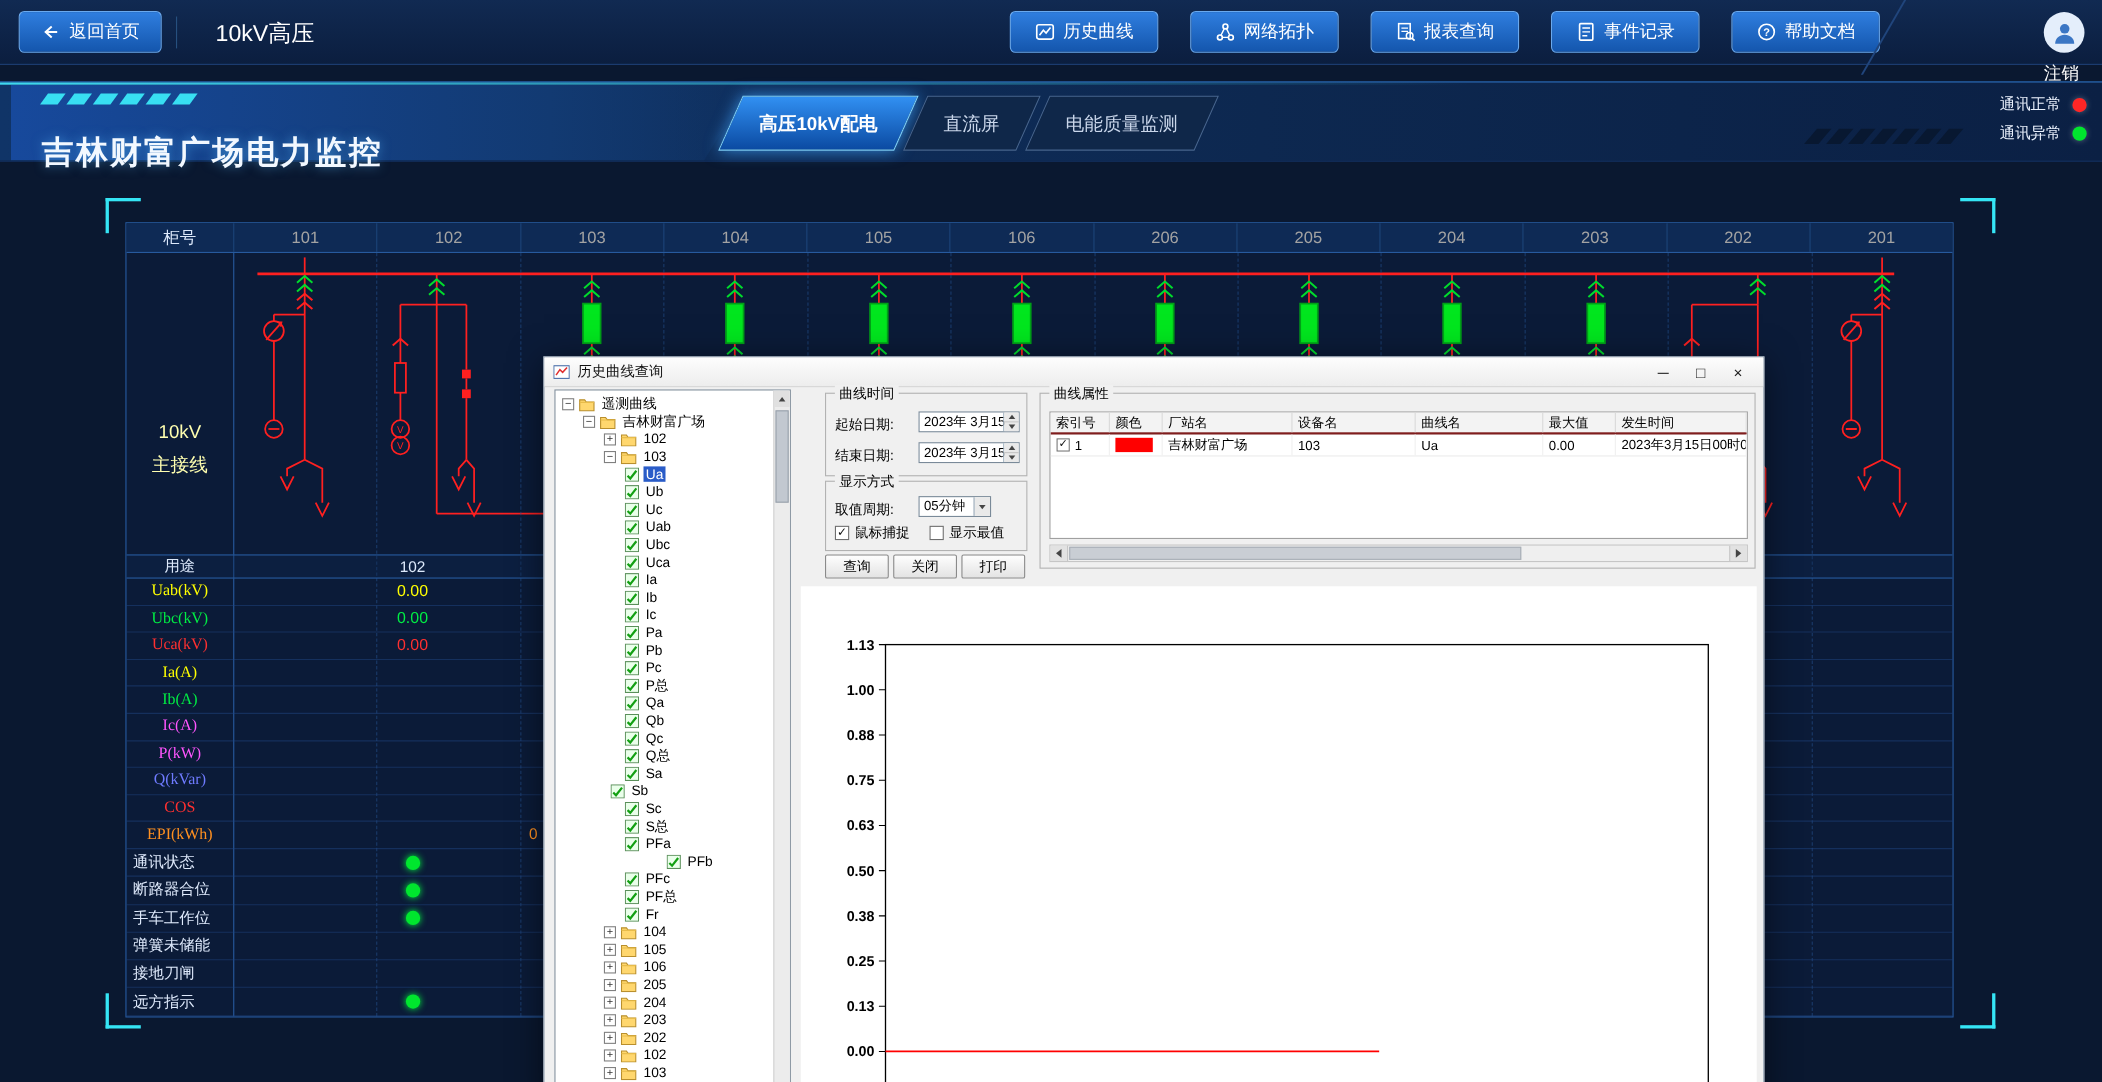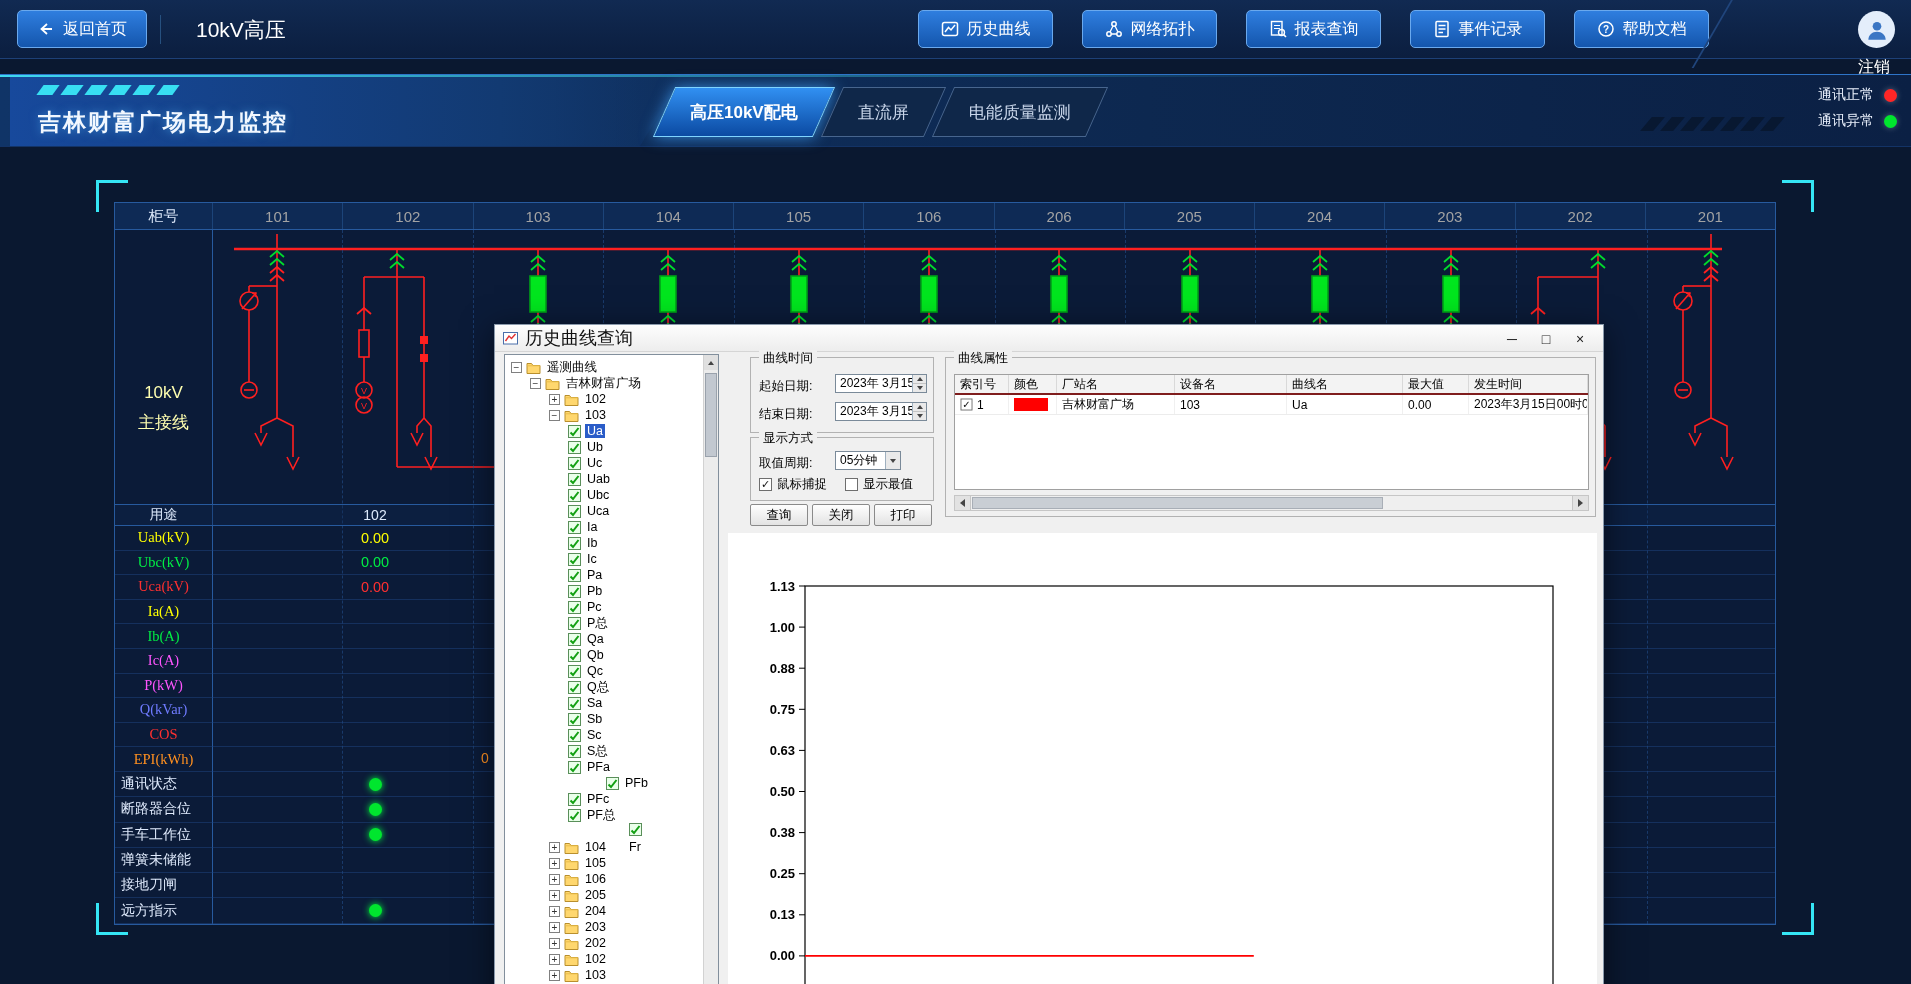--- a/index.html
+++ b/index.html
@@ -17,21 +17,21 @@
   .nav-btn { width:135px; height:38px; font-size:16px; }
   .topbar-slash { position:absolute; right:196px; top:-6px; width:2px; height:74px; background:#20457c; transform:skewX(-30deg); }
   .user-area { position:absolute; right:16px; top:11px; display:flex; align-items:flex-start; gap:9px;flex-direction:column; }
   .avatar { width:37px; height:37px; border-radius:50%; background:#e4eefb; display:flex; align-items:center; justify-content:center; overflow:hidden; }
   .logout { font-size:16px; color:#fff; cursor:pointer; }
 
   
   .header { position:absolute; left:0; top:74px; width:100%; height:73px; background:linear-gradient(90deg,#103467 0%,#0d2850 60%,#0b2044 100%); border-top:1px solid #2e74c8; border-bottom:1px solid #133366; z-index:9; }
   .header:before { content:""; position:absolute; left:0; top:0; width:100%; height:2px; background:linear-gradient(90deg,#3fd9f0,rgba(63,217,240,0) 70%); }
   .header-panel { position:absolute; left:10px; top:2px; width:700px; height:69px; background:linear-gradient(90deg,#17499c,#123a72 70%,rgba(18,58,114,0)); clip-path:polygon(0 0,96% 0,90% 100%,0 100%); }
-  .hdr-title { position:absolute; left:38px; top:32px; font-size:23px; font-weight:bold; letter-spacing:2px; color:#f2f8ff; text-shadow:0 0 10px rgba(90,190,255,.55); }
+  .hdr-title { position:absolute; left:38px; top:44px; font-size:29px; font-weight:bold; letter-spacing:2px; color:#f2f8ff; text-shadow:0 0 10px rgba(90,190,255,.55); }
   .slashes { position:absolute; left:40px; top:10px; display:flex; gap:8px; }
   .slash { width:16px; height:10px; background:#38dff2; transform:skewX(-36deg); }
   .tabs { position:absolute; left:664px; top:12px; display:flex; gap:8px; height:50px; }
   .tab { position:relative; height:50px; padding:0 26px; display:flex; align-items:center; font-size:17px; color:#c9d6ea; cursor:pointer; }
   .tab-bg { position:absolute; inset:0; transform:skewX(-24deg); background:#0f2749; border:1px solid #47658e; }
   .tab.active { color:#fff; font-weight:bold; }
   .tab.active .tab-bg { background:linear-gradient(#3190f2,#0b4aa2); border-color:#7fd4ff; box-shadow:0 0 14px rgba(64,164,255,.75); }
   .tab > span { position:relative; z-index:1; }
   .hdr-slashes { position:absolute; right:132px; top:42px; display:flex; gap:7px; }
   .hdr-slash { width:13px; height:14px; background:#081831; transform:skewX(-40deg); }
@@ -62,21 +62,21 @@
   .meas-value { width:326px; display:flex; align-items:center; justify-content:center; }
   .epi-partial { position:absolute; left:366px; top:3px; font-size:14px; }
   .stat-row { position:absolute; left:0; width:100%; height:25.3px; display:flex; align-items:center; border-bottom:1px solid rgba(32,70,130,.5); font-size:14px; color:#dfeafc; z-index:2; }
   .stat-label { width:97px; padding-left:6px; }
   .stat-dotcell { width:326px; display:flex; justify-content:center; }
   .dot { width:13px; height:13px; border-radius:50%; box-shadow:0 0 7px #00ff40; }
 
   
   .dialog { position:absolute; left:494px; top:324px; width:1110px; height:680px; background:#f0f0f0; border:1px solid #8b9aac; box-shadow:0 6px 30px rgba(0,0,0,.55); z-index:100; color:#000; }
   .dlg-titlebar { position:absolute; left:0; top:0; width:100%; height:27px; background:linear-gradient(#fdfdfd,#ededed); border-bottom:1px solid #d5d5d5; display:flex; align-items:center; padding:0 8px; gap:7px; }
-  .dlg-title { font-size:18px; color:#111; }
+  .dlg-title { font-size:13px; color:#111; }
   .dlg-winbtns { position:absolute; right:6px; top:0; height:27px; display:flex; }
   .winbtn { width:34px; height:27px; display:flex; align-items:center; justify-content:center; font-size:14px; color:#222; cursor:pointer; }
   .tree-panel { position:absolute; left:9px; top:29px; width:215px; height:651px; background:#fff; border:1px solid #828f9c; overflow:hidden; }
   #tree-items { position:absolute; left:0; top:4px; right:16px; }
   .tree-row { height:16px; display:flex; align-items:center; gap:4px; white-space:nowrap; }
   .expbox { width:11px; height:11px; border:1px solid #808080; background:#fff; font-size:10px; line-height:9px; text-align:center; color:#333; flex:0 0 11px; }
   .ticon { flex:0 0 auto; display:flex; }
   .tlabel { font-size:12.5px; color:#000; padding:0 2px; }
   .tlabel.tsel { background:#2a5cc8; color:#fff; }
   .vscroll { position:absolute; right:0; top:0; bottom:0; width:15px; background:#ececec; border-left:1px solid #d2d2d2; }
@@ -695,21 +695,21 @@
         </div>
         <div class="tree-row" style="padding-left: 63px;">
           <span class="ticon">
             <svg width="13" height="13" viewBox="0 0 13 13">
               <rect x="0.5" y="0.5" width="12" height="12" fill="#eaffea" stroke="#5a8f5a"></rect>
               <polyline points="2.5,7.5 5,10 10.5,3" fill="none" stroke="#13a013" stroke-width="2"></polyline>
             </svg>
           </span>
           <span class="tlabel">Sa</span>
         </div>
-        <div class="tree-row" style="padding-left: 63px;">
+        <div class="tree-row" style="padding-left: 50px;">
           <span class="ticon">
             <svg width="13" height="13" viewBox="0 0 13 13">
               <rect x="0.5" y="0.5" width="12" height="12" fill="#eaffea" stroke="#5a8f5a"></rect>
               <polyline points="2.5,7.5 5,10 10.5,3" fill="none" stroke="#13a013" stroke-width="2"></polyline>
             </svg>
           </span>
           <span class="tlabel">Sb</span>
         </div>
         <div class="tree-row" style="padding-left: 63px;">
           <span class="ticon">
@@ -758,21 +758,21 @@
         </div>
         <div class="tree-row" style="padding-left: 63px;">
           <span class="ticon">
             <svg width="13" height="13" viewBox="0 0 13 13">
               <rect x="0.5" y="0.5" width="12" height="12" fill="#eaffea" stroke="#5a8f5a"></rect>
               <polyline points="2.5,7.5 5,10 10.5,3" fill="none" stroke="#13a013" stroke-width="2"></polyline>
             </svg>
           </span>
           <span class="tlabel">PF总</span>
         </div>
-        <div class="tree-row" style="padding-left: 63px; flex-direction: column;">
+        <div class="tree-row" style="padding-left: 63px;">
           <span class="ticon">
             <svg width="13" height="13" viewBox="0 0 13 13">
               <rect x="0.5" y="0.5" width="12" height="12" fill="#eaffea" stroke="#5a8f5a"></rect>
               <polyline points="2.5,7.5 5,10 10.5,3" fill="none" stroke="#13a013" stroke-width="2"></polyline>
             </svg>
           </span>
           <span class="tlabel">Fr</span>
         </div>
         <div class="tree-row" style="padding-left: 44px;">
           <span class="expbox">+</span>

